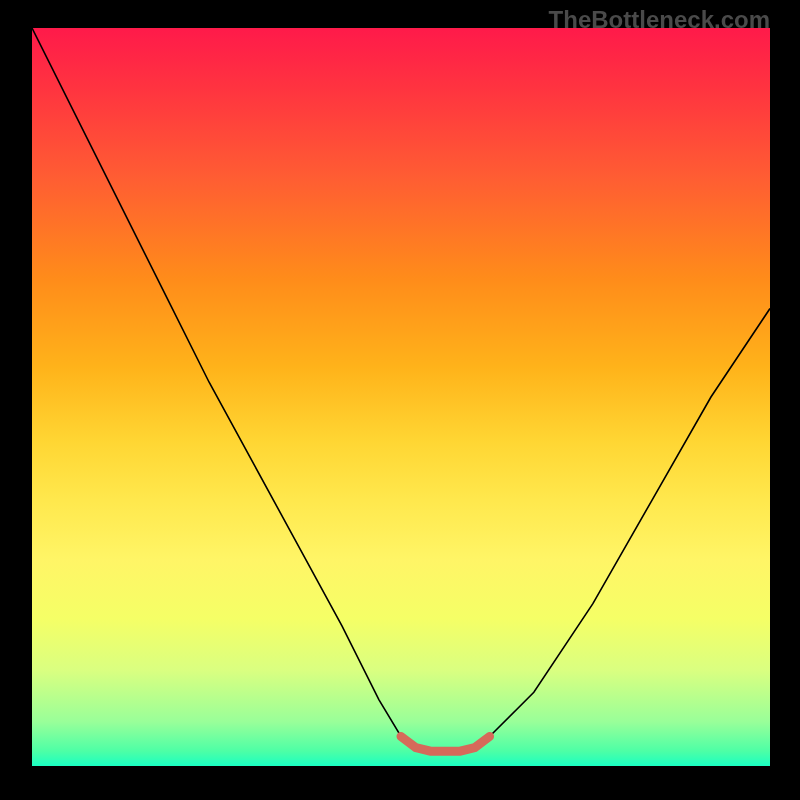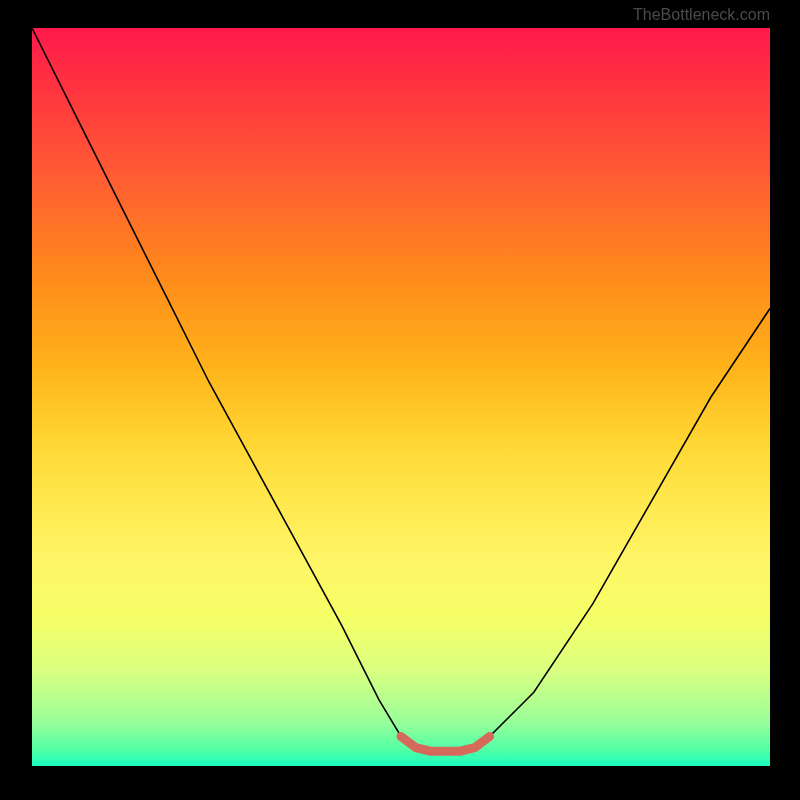--- a/index.html
+++ b/index.html
@@ -24,22 +24,22 @@
       #daff80 87%,
       #99ff99 94%,
       #4dffa6 98%,
       #1affc2 100%);
   }
   .watermark {
     position: absolute;
     top: 6px;
     right: 30px;
     color: #4a4a4a;
-    font-size: 16px;
-    font-weight: 400;
+    font-size: 24px;
+    font-weight: 700;
     z-index: 10;
     font-family: Arial, Helvetica, sans-serif;
   }
   svg.curve-layer {
     position: absolute;
     left: 32px;
     top: 28px;
     width: 738px;
     height: 738px;
     z-index: 5;

